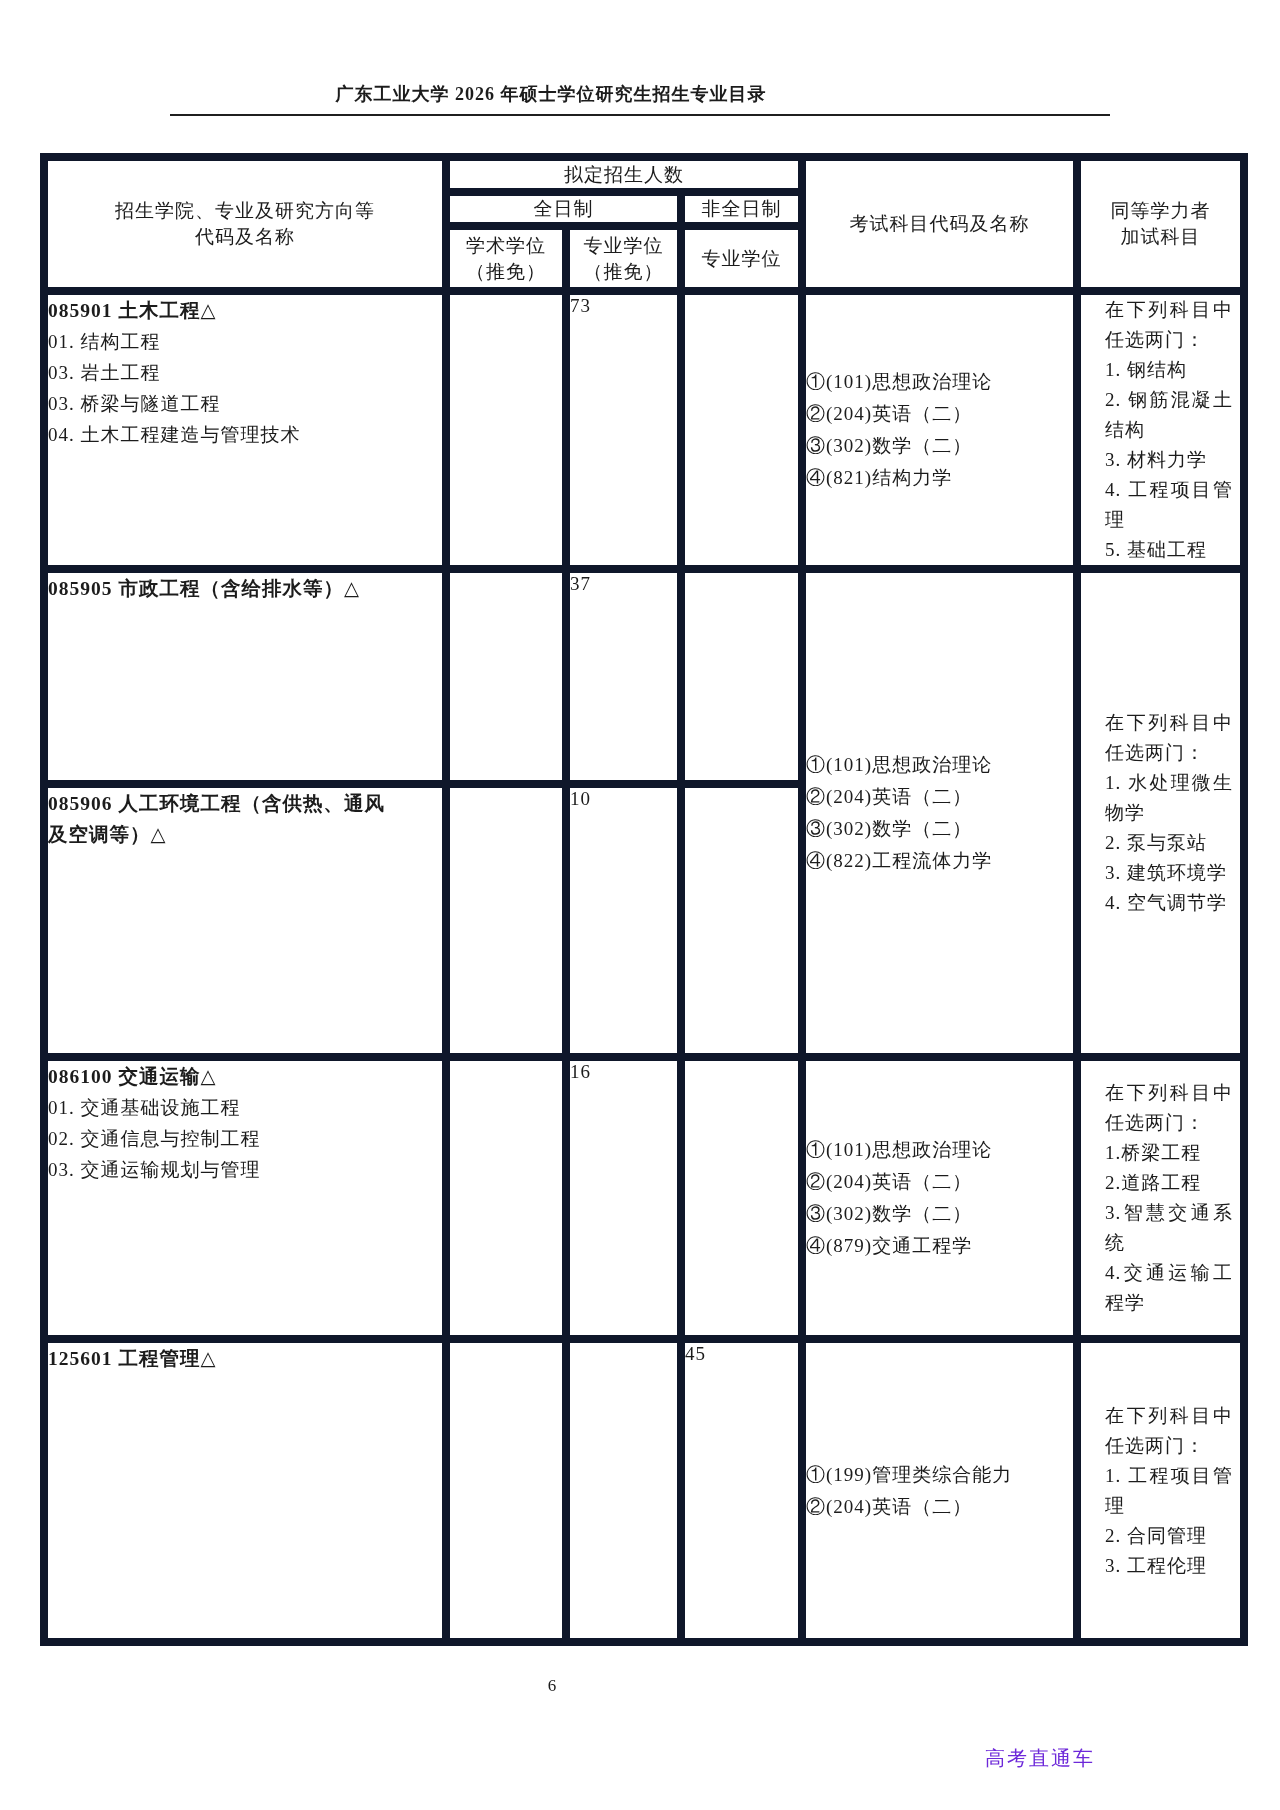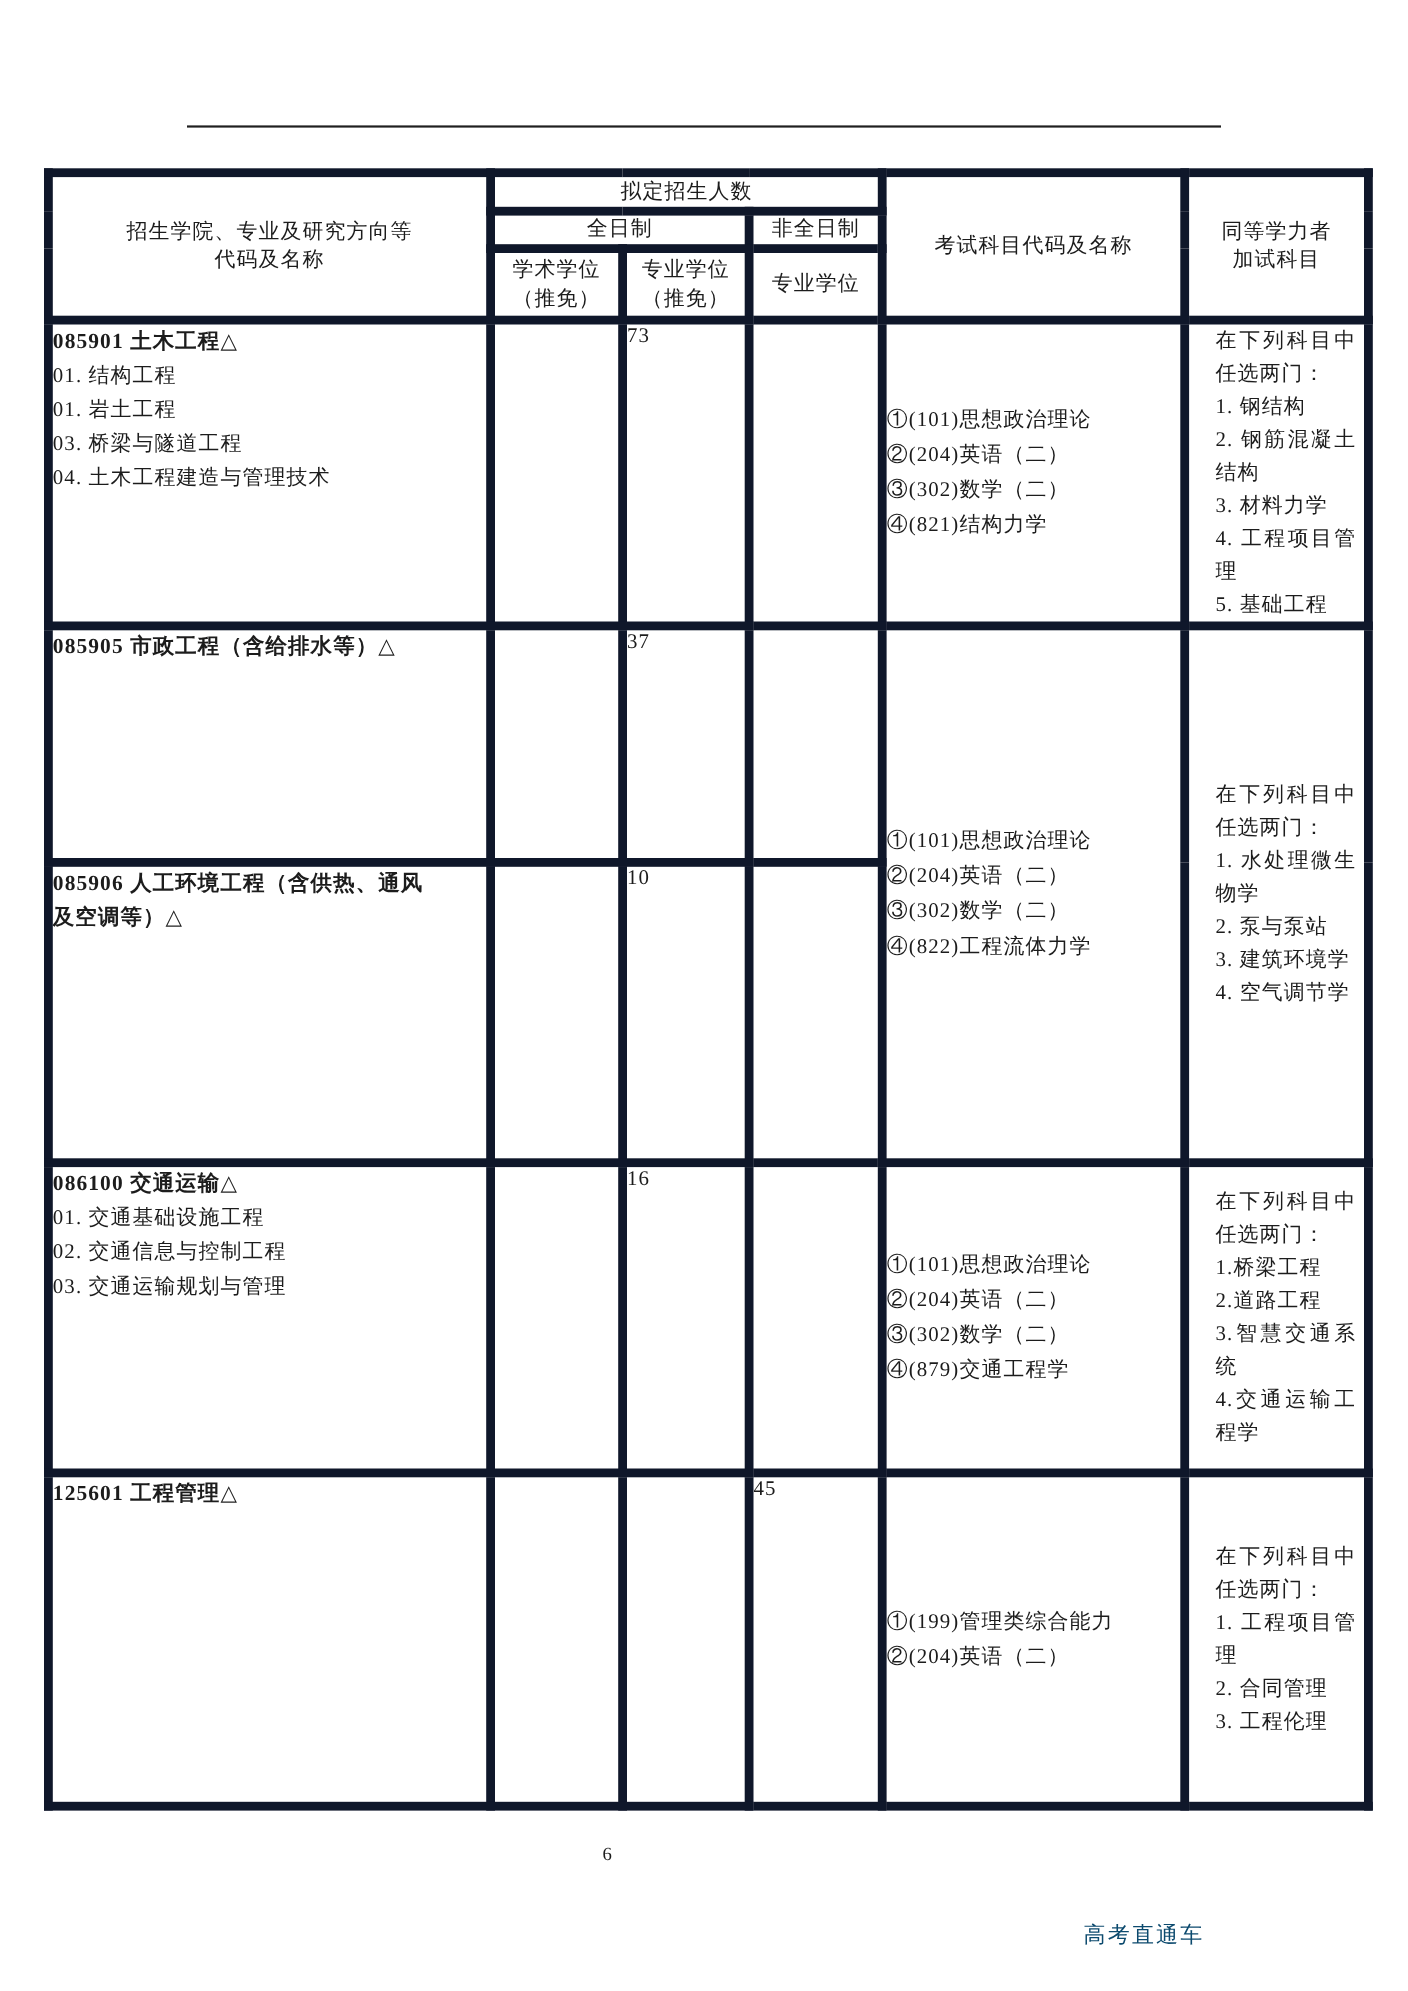--- a/index.html
+++ b/index.html
@@ -75,29 +75,30 @@
     padding-left:24px;
   }
   .page-number{
     position:absolute;top:1676px;left:0;width:1104px;
     text-align:center;font-size:17px;
   }
   .watermark{
     position:absolute;top:1745px;left:985px;
     font-family:"Liberation Sans","DejaVu Sans",sans-serif;
     font-size:20px;letter-spacing:2px;
-    color:#0c4a6e;
+    color:#6d28d9;
     white-space:nowrap;
   }
 </style>
 </head>
 <body>
 
 <div class="page">
 
+  <div class="doc-title">广东工业大学 2026 年硕士学位研究生招生专业目录</div>
   <div class="title-rule"></div>
 
   <table class="catalog">
     <colgroup>
       <col style="width:402px">
         <col style="width:120px">
         <col style="width:115px">
       <col style="width:121px">
         <col style="width:275px">
         <col style="width:167px">
@@ -122,21 +123,21 @@
 （推免）</td>
         <td class="hd">专业学位</td>
       </tr>
     </thead>
     <tbody>
       <tr class="r1">
         <td class="c1">
           <div class="code">085901 土木工程△</div>
           <div class="dirs">
               <div>01. 结构工程</div>
-              <div>01. 岩土工程</div>
+              <div>03. 岩土工程</div>
               <div>03. 桥梁与隧道工程</div>
               <div>04. 土木工程建造与管理技术</div>
             </div>
         </td>
         <td class="num"></td>
         <td class="num">73</td>
         <td class="num"></td>
         <td class="exam">
             <div>①(101)思想政治理论</div>
             <div>②(204)英语（二）</div>

